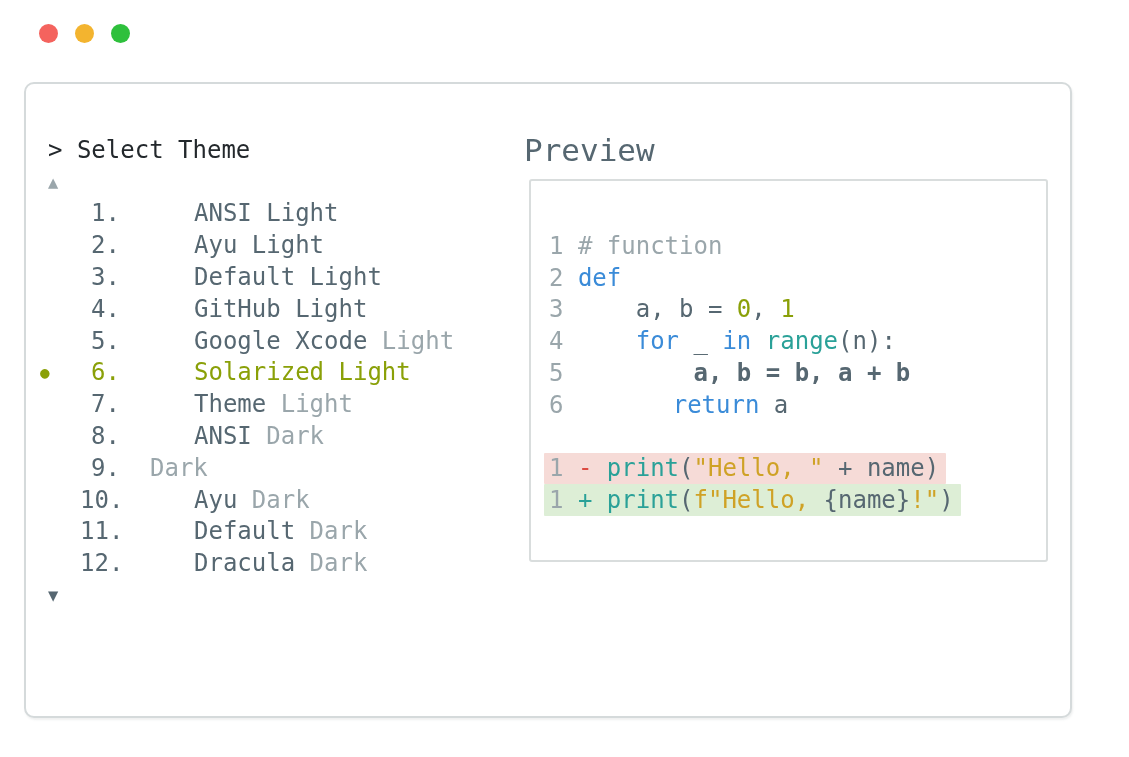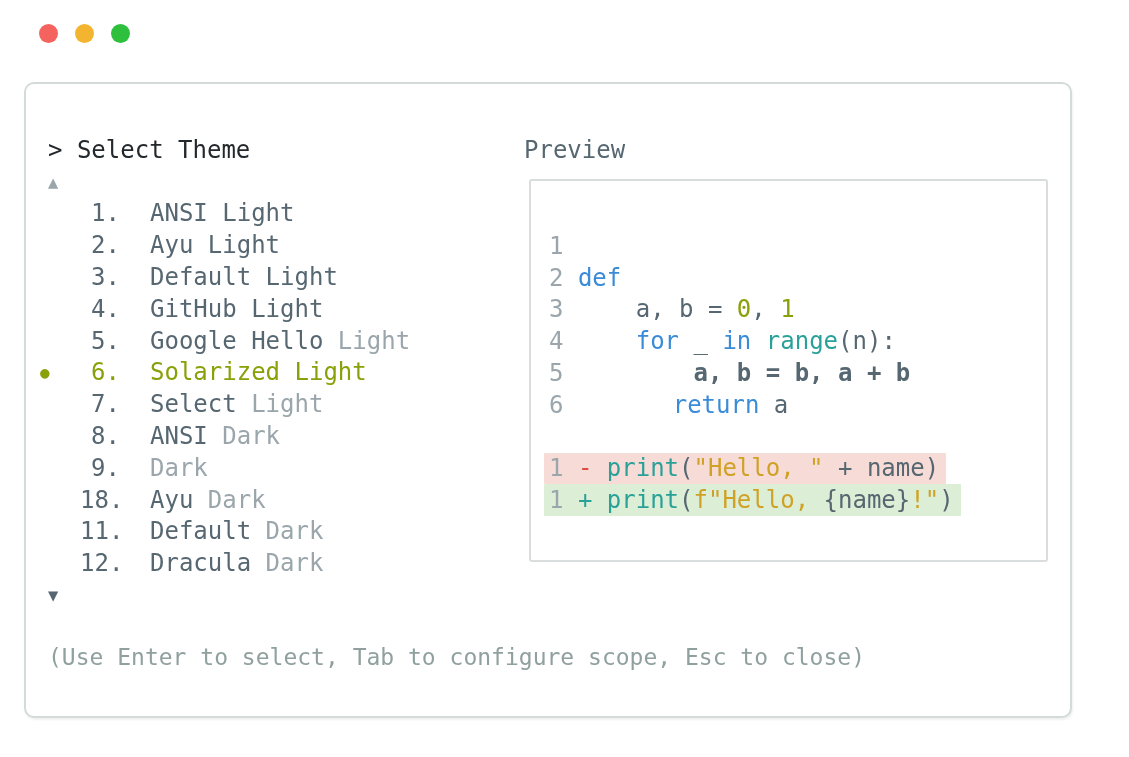--- a/index.html
+++ b/index.html
@@ -15,27 +15,27 @@
        box-shadow:1px 2px 2px rgba(120,130,135,.12);box-sizing:border-box;}
 
   #leftcol{position:absolute;left:22px;top:50px;font-size:24px;}
   .trow{display:flex;height:31.8px;align-items:center;white-space:pre;}
   #prompt{color:var(--text_dark);}
   .arrow{font-size:17px;}
   #arrow-up{color:var(--dim);}
   #arrow-down{color:var(--slate);}
   .bullet{display:inline-block;width:40px;margin-left:-8px;text-align:left;font-size:16px;color:var(--olive);}
   .num{display:inline-block;width:40px;text-align:right;margin-right:30px;}
-  .nm{white-space:pre;}
+  .nm{white-space:pre;margin-left:44px;}
   .dim{color:var(--dim);}
   .sel,.sel .dim,.sel .num{color:var(--olive);}
 
   #footer{position:absolute;left:22px;top:560px;font-size:23px;color:var(--footer);}
 
-  #preview-label{position:absolute;left:498px;top:50px;height:31.8px;display:flex;align-items:center;font-size:24px;color:var(--slate);}
+  #preview-label{position:absolute;left:498px;top:50px;height:31.8px;display:flex;align-items:center;font-size:31px;color:var(--slate);}
   #preview-box{position:absolute;left:503px;top:95px;width:519px;height:383px;
                border:2px solid var(--preview_border);border-radius:3px;box-sizing:border-box;background:#fff;}
   #code{position:absolute;left:18px;top:49px;font-size:24px;}
   .cline{height:31.8px;display:flex;align-items:center;white-space:pre;}
   .cline span{white-space:pre;}
   .hl{display:inline-flex;align-items:center;height:31.8px;padding:0 7px 0 5px;margin-left:-5px;border-radius:1px;}
 </style>
 </head>
 <body>
 
@@ -46,43 +46,42 @@
 <div id="win">
 
   <div id="leftcol">
     <div class="trow" id="prompt">&gt; Select Theme</div>
     <div class="trow arrow" id="arrow-up">▲</div>
     <div>
         <div class="trow"><span class="bullet"></span><span class="num">1.</span><span class="nm">ANSI </span><span class="var">Light</span></div>
         <div class="trow"><span class="bullet"></span><span class="num">2.</span><span class="nm">Ayu </span><span class="var">Light</span></div>
         <div class="trow"><span class="bullet"></span><span class="num">3.</span><span class="nm">Default </span><span class="var">Light</span></div>
         <div class="trow"><span class="bullet"></span><span class="num">4.</span><span class="nm">GitHub </span><span class="var">Light</span></div>
-        <div class="trow"><span class="bullet"></span><span class="num">5.</span><span class="nm">Google Hello </span><span class="var dim">Light</span></div>
+        <div class="trow"><span class="bullet"></span><span class="num">5.</span><span class="nm">Google Xcode </span><span class="var dim">Light</span></div>
         <div class="trow sel"><span class="bullet">●</span><span class="num">6.</span><span class="nm">Solarized </span><span class="var">Light</span></div>
-        <div class="trow"><span class="bullet"></span><span class="num">7.</span><span class="nm">Select </span><span class="var dim">Light</span></div>
+        <div class="trow"><span class="bullet"></span><span class="num">7.</span><span class="nm">Theme </span><span class="var dim">Light</span></div>
         <div class="trow"><span class="bullet"></span><span class="num">8.</span><span class="nm">ANSI </span><span class="var dim">Dark</span></div>
         <div class="trow"><span class="bullet"></span><span class="num">9.</span><span class="var dim">Dark</span></div>
-        <div class="trow"><span class="bullet"></span><span class="num">18.</span><span class="nm">Ayu </span><span class="var dim">Dark</span></div>
+        <div class="trow"><span class="bullet"></span><span class="num">10.</span><span class="nm">Ayu </span><span class="var dim">Dark</span></div>
         <div class="trow"><span class="bullet"></span><span class="num">11.</span><span class="nm">Default </span><span class="var dim">Dark</span></div>
         <div class="trow"><span class="bullet"></span><span class="num">12.</span><span class="nm">Dracula </span><span class="var dim">Dark</span></div>
       </div>
     <div class="trow arrow" id="arrow-down">▼</div>
   </div>
 
   <div id="preview-label">Preview</div>
 
   <div id="preview-box">
     <div id="code">
-        <div class="cline"><span style="color: rgb(154, 166, 171);">1</span><span style="color: rgb(86, 103, 113);"> </span></div>
+        <div class="cline"><span style="color: rgb(154, 166, 171);">1</span><span style="color: rgb(86, 103, 113);"> </span><span style="color: rgb(154, 166, 171);"># function</span></div>
         <div class="cline"><span style="color: rgb(154, 166, 171);">2</span><span style="color: rgb(86, 103, 113);"> </span><span style="color: rgb(58, 139, 216);">def</span></div>
         <div class="cline"><span style="color: rgb(154, 166, 171);">3</span><span style="color: rgb(86, 103, 113);"> </span><span style="color: rgb(86, 103, 113);">    a, b = </span><span style="color: rgb(138, 160, 8);">0</span><span style="color: rgb(86, 103, 113);">, </span><span style="color: rgb(138, 160, 8);">1</span></div>
         <div class="cline"><span style="color: rgb(154, 166, 171);">4</span><span style="color: rgb(86, 103, 113);"> </span><span style="color: rgb(86, 103, 113);">    </span><span style="color: rgb(58, 139, 216);">for</span><span style="color: rgb(86, 103, 113);"> _ </span><span style="color: rgb(58, 139, 216);">in</span><span style="color: rgb(86, 103, 113);"> </span><span style="color: rgb(42, 161, 152);">range</span><span style="color: rgb(86, 103, 113);">(n):</span></div>
         <div class="cline"><span style="color: rgb(154, 166, 171);">5</span><span style="color: rgb(86, 103, 113);"> </span><span style="color: rgb(86, 103, 113); font-weight: bold;">        a, b = b, a + b</span></div>
         <div class="cline"><span style="color: rgb(154, 166, 171);">6</span><span style="color: rgb(86, 103, 113);"> </span><span style="color: rgb(86, 103, 113);">    </span><span style="color: rgb(58, 139, 216); margin-left: 37px;">return</span><span style="color: rgb(86, 103, 113);"> a</span></div>
         <div class="cline"></div>
         <div class="cline"><span class="hl" style="background: rgb(246, 219, 215);"><span style="color: rgb(154, 166, 171);">1</span><span style="color: rgb(86, 103, 113);"> </span><span style="color: rgb(220, 75, 66);">-</span><span style="color: rgb(86, 103, 113);"> </span><span style="color: rgb(42, 161, 152);">print</span><span style="color: rgb(86, 103, 113);">(</span><span style="color: rgb(207, 162, 38);">"Hello, "</span><span style="color: rgb(86, 103, 113);"> + name)</span></span></div>
         <div class="cline"><span class="hl" style="background: rgb(221, 238, 214);"><span style="color: rgb(154, 166, 171);">1</span><span style="color: rgb(86, 103, 113);"> </span><span style="color: rgb(42, 161, 152);">+</span><span style="color: rgb(86, 103, 113);"> </span><span style="color: rgb(42, 161, 152);">print</span><span style="color: rgb(86, 103, 113);">(</span><span style="color: rgb(207, 162, 38);">f"Hello, </span><span style="color: rgb(86, 103, 113);">{name}</span><span style="color: rgb(207, 162, 38);">!"</span><span style="color: rgb(86, 103, 113);">)</span></span></div>
       </div>
   </div>
 
-  <div id="footer">(Use Enter to select, Tab to configure scope, Esc to close)</div>
 
 </div>
 
 </body></html>

